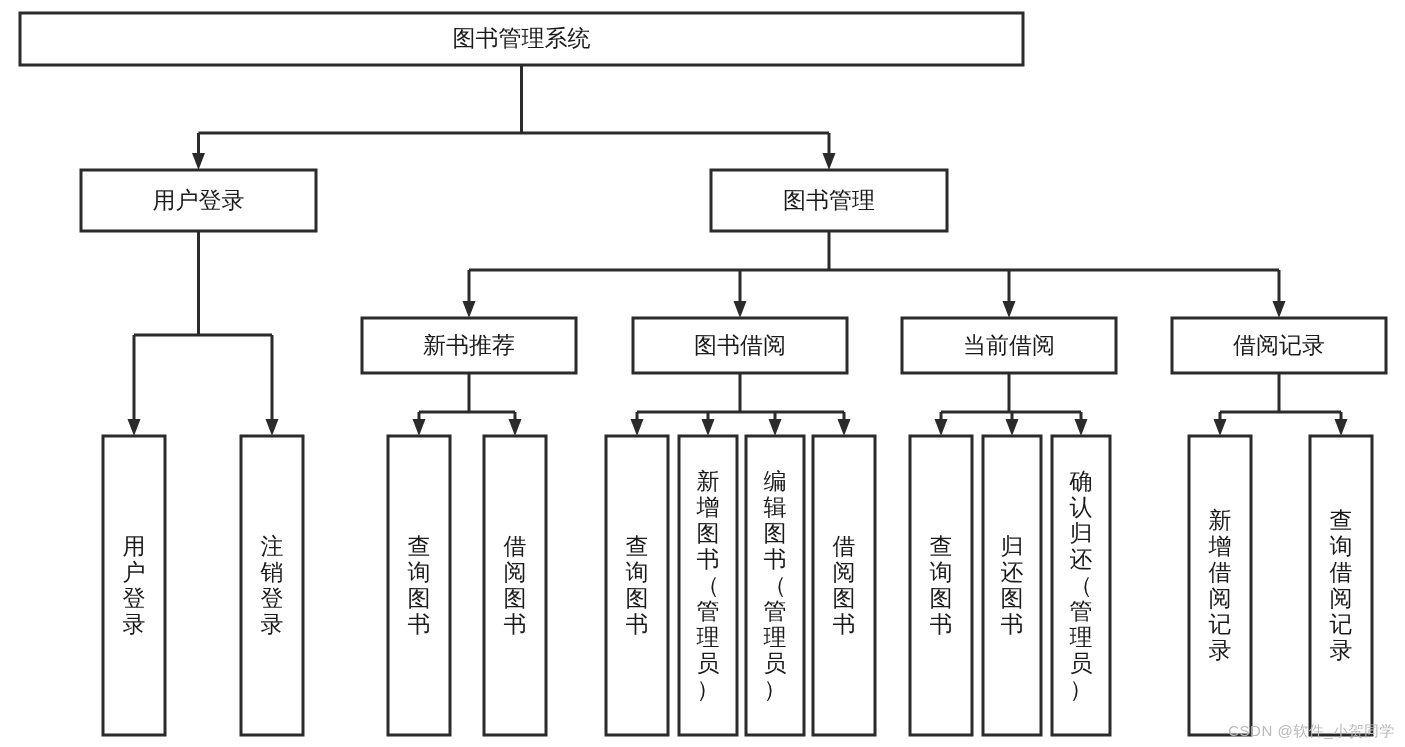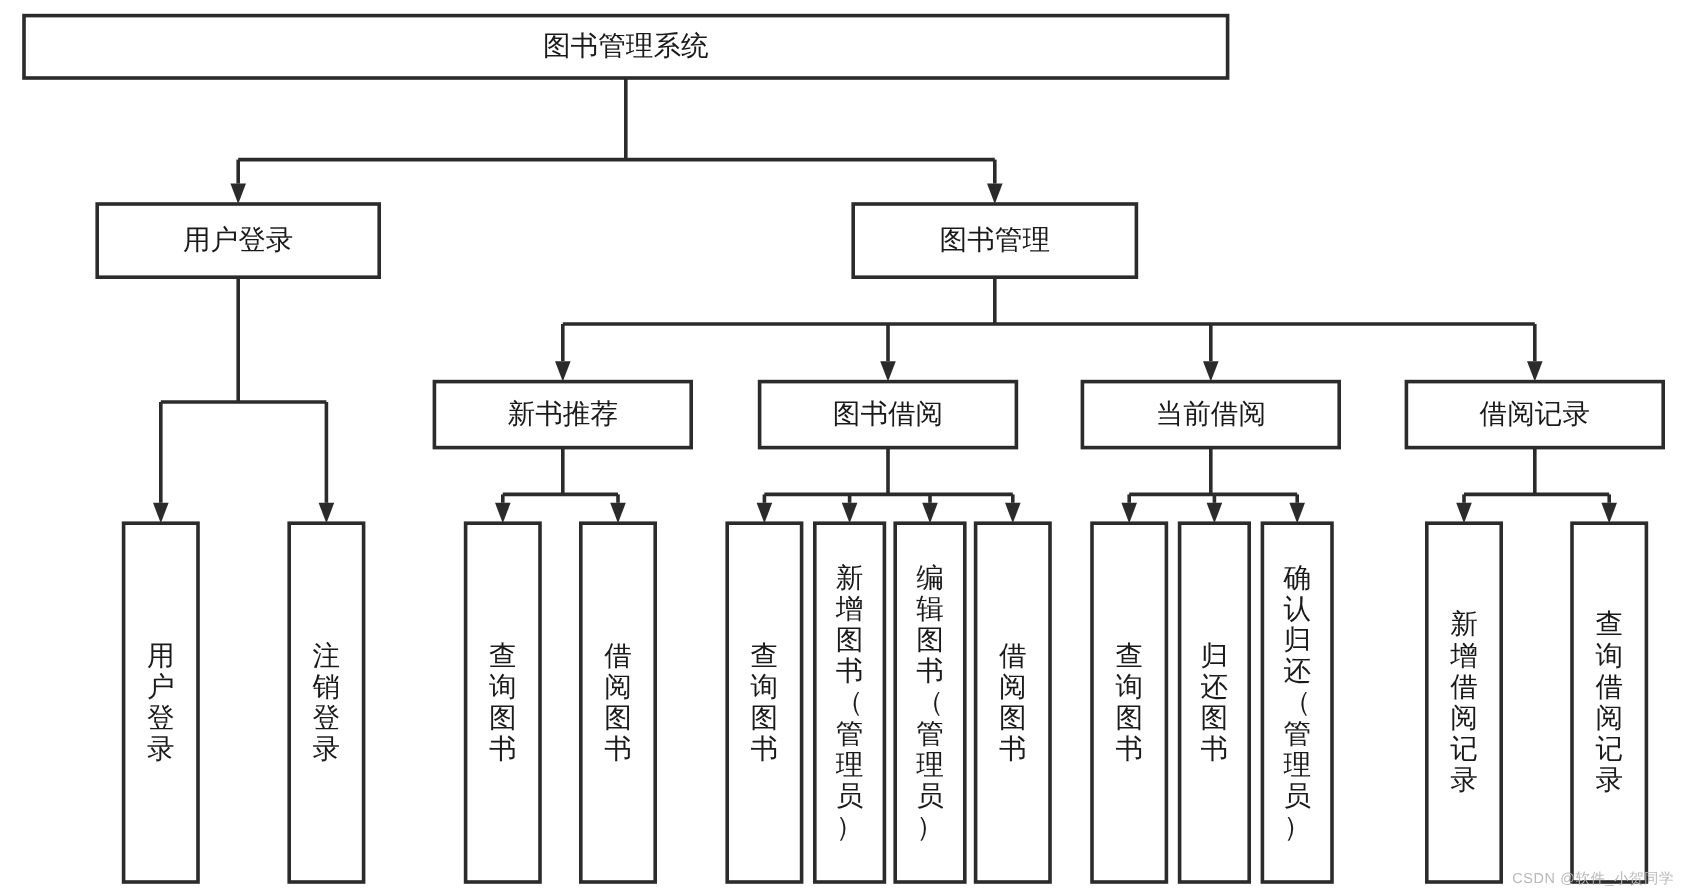--- a/index.html
+++ b/index.html
@@ -50,21 +50,21 @@
   }
   .arrowhead {
     fill: #2b2b2b;
     stroke: none;
   }
   .watermark {
     position: absolute;
     right: 10px;
     bottom: 6px;
     font-family: "Liberation Sans", "DejaVu Sans", sans-serif;
-    font-size: 12px;
+    font-size: 15px;
     color: #b9b9b9;
     letter-spacing: 0.5px;
     white-space: nowrap;
     user-select: none;
   }
 </style>
 </head>
 <body>
 
 <div id="stage">

